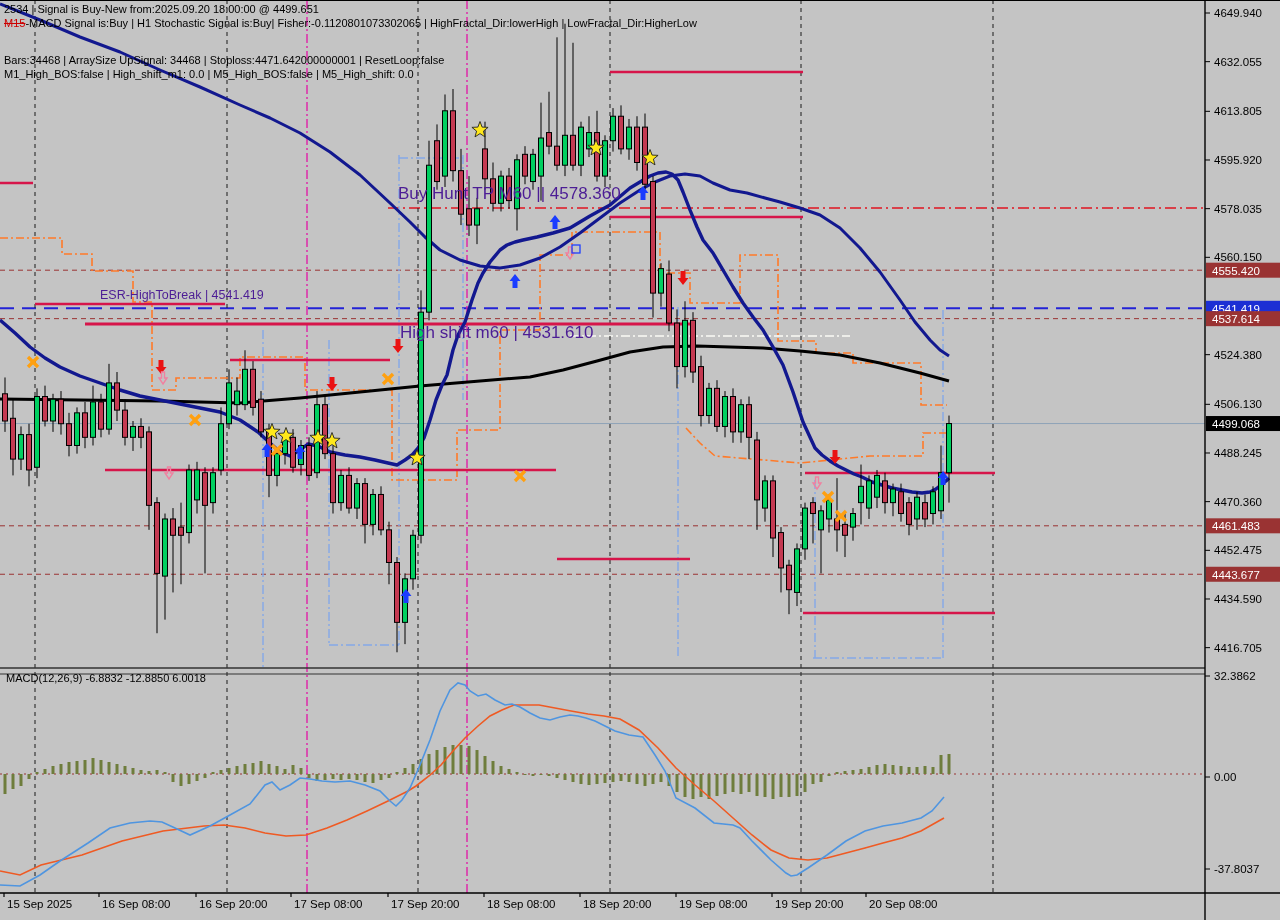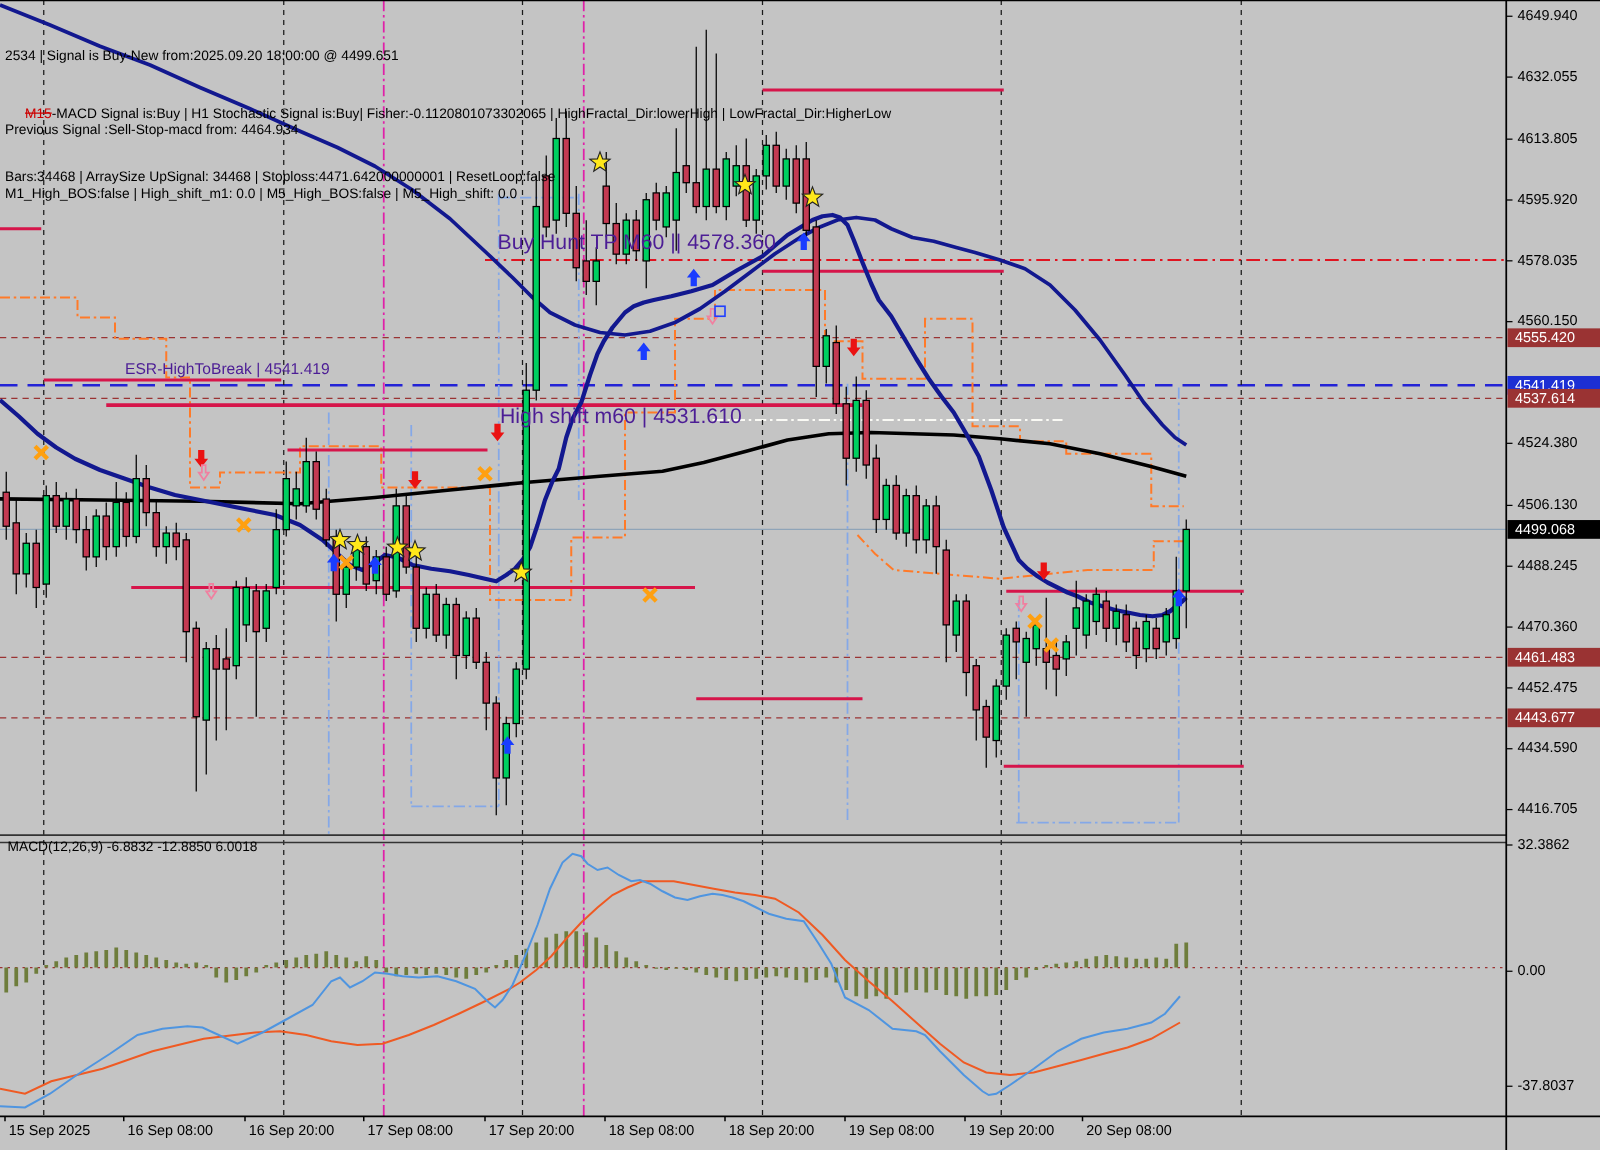--- a/index.html
+++ b/index.html
@@ -526,23 +526,22 @@
         <text x="583" y="908" font-size="11.5" fill="#000">18 Sep 20:00</text>
         <line x1="676" y1="893" x2="676" y2="897" stroke="#000" stroke-width="1.2"></line>
         <text x="679" y="908" font-size="11.5" fill="#000">19 Sep 08:00</text>
         <line x1="772" y1="893" x2="772" y2="897" stroke="#000" stroke-width="1.2"></line>
         <text x="775" y="908" font-size="11.5" fill="#000">19 Sep 20:00</text>
         <line x1="866" y1="893" x2="866" y2="897" stroke="#000" stroke-width="1.2"></line>
         <text x="869" y="908" font-size="11.5" fill="#000">20 Sep 08:00</text>
       </g>
     </svg>
   <div id="info-block" class="ovl" style="left:0;top:3px;">
-      <div class="" style="padding-left: 4px; margin-top: 36px;">2534 | Signal is Buy-New from:2025.09.20 18:00:00 @ 4499.651</div>
-      <div class="" style="padding-left: 20px; margin-top: 32px;"><span class="strike">M15</span>-MACD Signal is:Buy | H1 Stochastic Signal is:Buy| Fisher:-0.1120801073302065 | HighFractal_Dir:lowerHigh | LowFractal_Dir:HigherLow</div>
-      <div class="" style="padding-left: 4px;">Previous Signal :Sell-Stop-macd from: 4464.934</div>
+      <div class="" style="padding-left: 4px;">2534 | Signal is Buy-New from:2025.09.20 18:00:00 @ 4499.651</div>
+      <div class="" style="padding-left: 4px;"><span class="strike">M15</span>-MACD Signal is:Buy | H1 Stochastic Signal is:Buy| Fisher:-0.1120801073302065 | HighFractal_Dir:lowerHigh | LowFractal_Dir:HigherLow</div>
       <div class="" style="padding-left: 4px; margin-top: 24px;">Bars:34468 | ArraySize UpSignal: 34468 | Stoploss:4471.642000000001 | ResetLoop:false</div>
       <div class="" style="padding-left: 4px;">M1_High_BOS:false | High_shift_m1: 0.0 | M5_High_BOS:false | M5_High_shift: 0.0</div>
     </div>
   <div id="annot-layer">
       <div class="ovl annot" style="left: 398px; top: 184px; font-size: 17px;">Buy Hunt TP M60 || 4578.360</div>
       <div class="ovl annot" style="left: 100px; top: 288px; font-size: 12.5px;">ESR-HighToBreak | 4541.419</div>
       <div class="ovl annot" style="left: 400px; top: 323px; font-size: 17px;">High shift m60 | 4531.610</div>
     </div>
   <div class="ovl" style="left:6px;top:672px;font-size:11px;">MACD(12,26,9) -6.8832 -12.8850 6.0018</div>
 </div>

